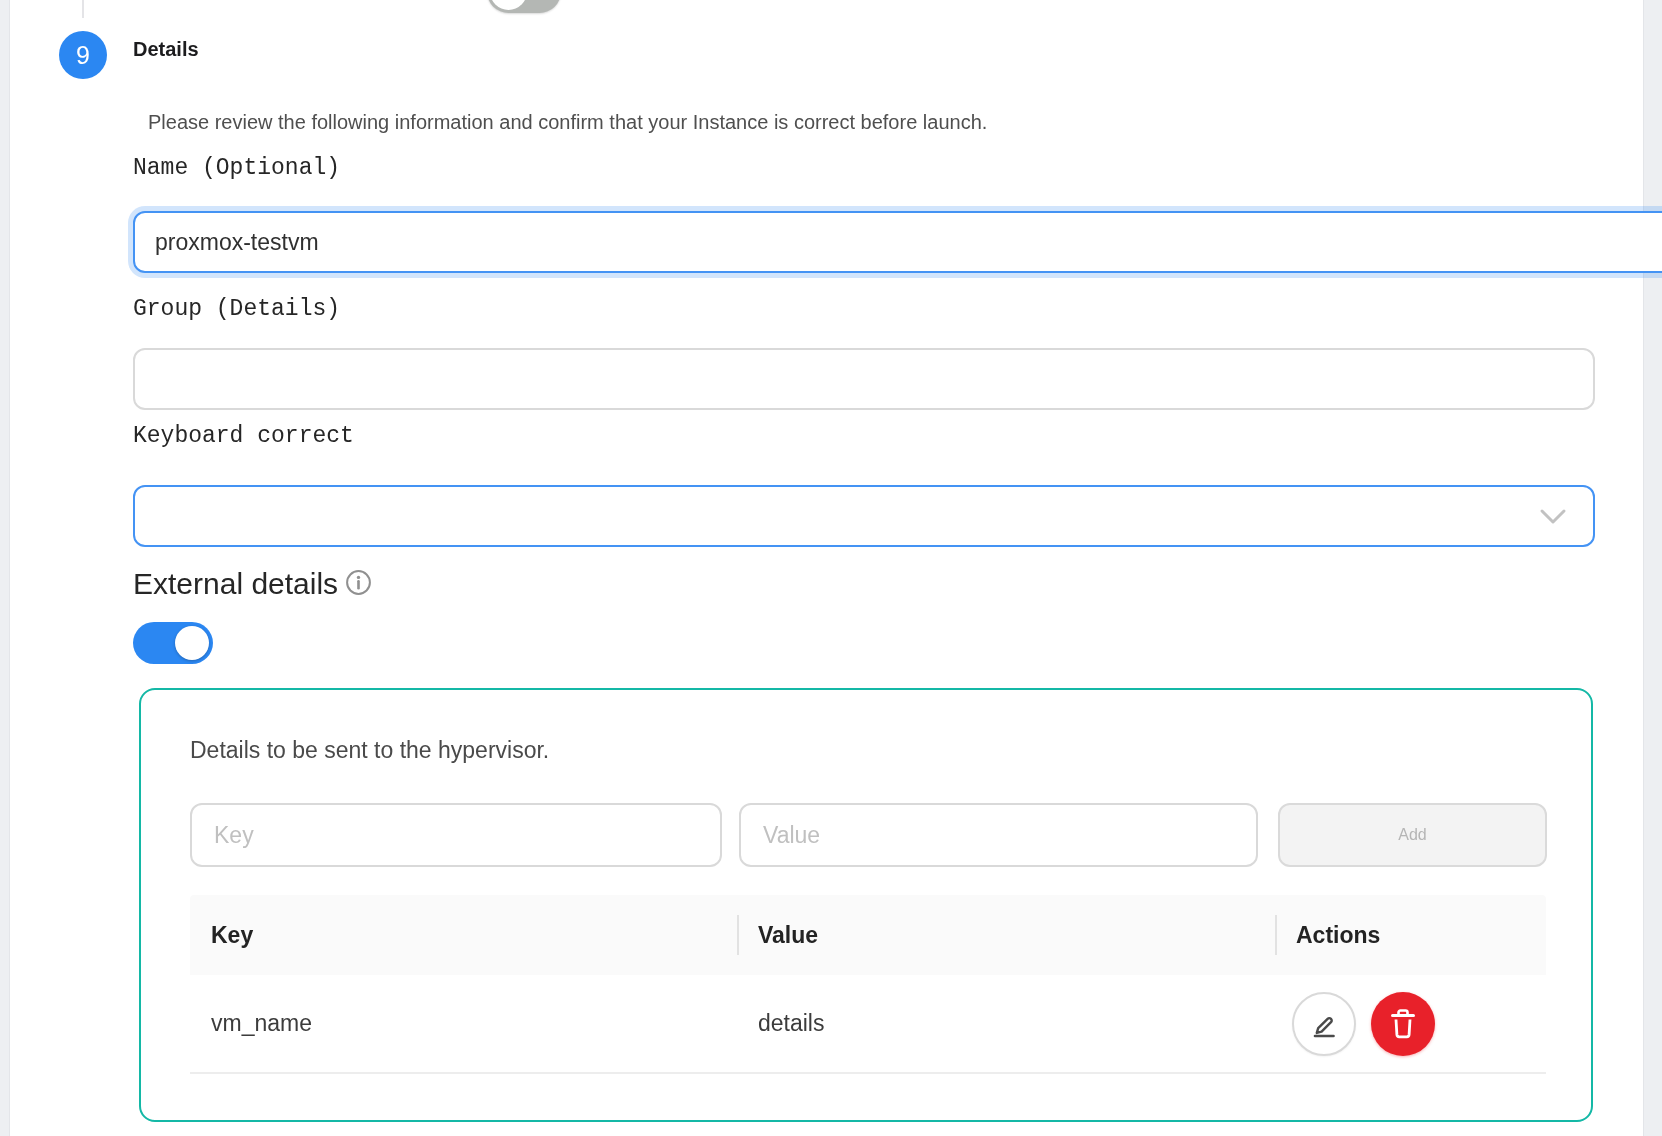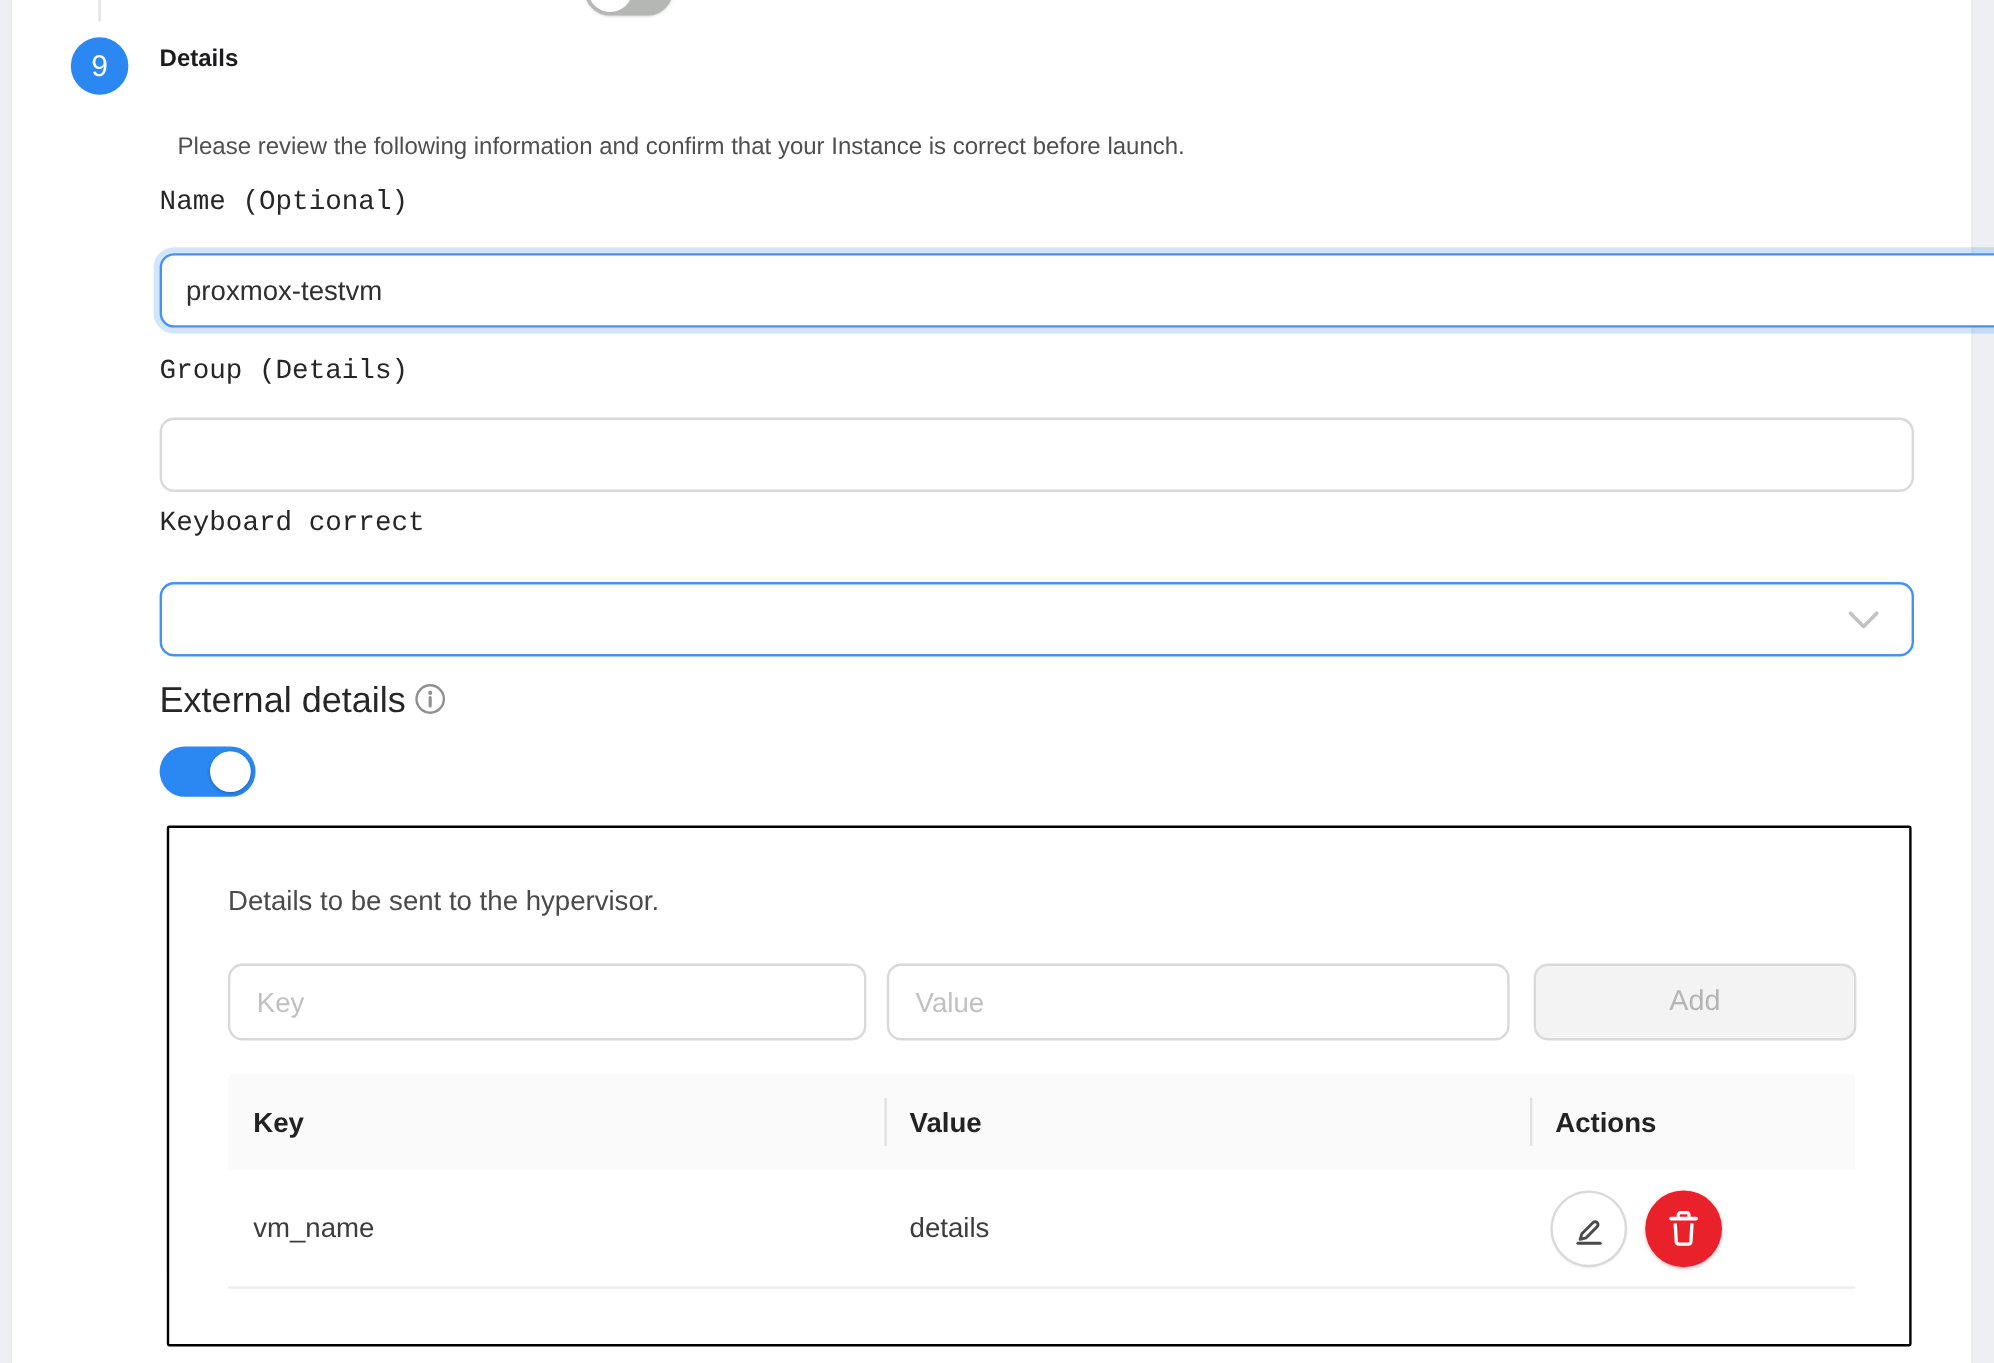--- a/index.html
+++ b/index.html
@@ -38,29 +38,29 @@
   .select svg{position:absolute;right:26px;top:19px;}
 
   .ext-row{left:133px;top:567px;display:flex;align-items:flex-start;gap:7px;}
   .ext-label{font-size:30px;color:#262626;}
   .info-icon{margin-top:2px;}
 
   .toggle{left:133px;top:622px;width:80px;height:42px;border-radius:21px;background:#2b87f2;}
   .toggle .knob{position:absolute;right:4px;top:4px;width:34px;height:34px;border-radius:50%;background:#fff;box-shadow:0 1px 3px rgba(0,0,0,.25);}
 
   
-  .panel{left:139px;top:688px;width:1454px;height:434px;box-sizing:border-box;border:2px solid #000000;border-radius:2px;background:#fff;}
+  .panel{left:139px;top:688px;width:1454px;height:434px;box-sizing:border-box;border:2px solid #14b8a6;border-radius:16px;background:#fff;}
   .panel-desc{left:49px;top:47px;font-size:23px;color:#4a4a4a;}
   .kv-input{box-sizing:border-box;top:113px;height:64px;border:2px solid #d9d9d9;border-radius:12px;
     font-size:23px;padding:0 22px;color:#303030;outline:none;background:#fff;}
   .kv-input::placeholder{color:#c0c0c0;}
   #key-input{left:49px;width:532px;}
   #value-input{left:598px;width:519px;}
   .add-btn{left:1137px;top:113px;width:269px;height:64px;box-sizing:border-box;background:#f3f3f3;border:2px solid #dadada;
-    border-radius:12px;color:#b5b5b5;font-size:24px;display:flex;align-items:center;justify-content:center;}
+    border-radius:12px;color:#b5b5b5;font-size:16px;display:flex;align-items:center;justify-content:center;}
 
   .table{left:49px;top:205px;width:1356px;}
   .thead{position:relative;display:flex;height:80px;background:#fafafa;align-items:center;border-radius:4px 4px 0 0;}
   .th{font-weight:700;font-size:23px;color:#232323;padding-left:21px;box-sizing:border-box;}
   .th-key,.td-key{width:547px;}
   .th-value,.td-value{width:538px;}
   .th-actions,.td-actions{width:271px;}
   .th-sep{position:absolute;top:20px;width:2px;height:40px;background:#e2e2e2;}
   .sep-1{left:547px;} .sep-2{left:1085px;}
   .trow{display:flex;height:97px;align-items:center;border-bottom:2px solid #ededed;}

